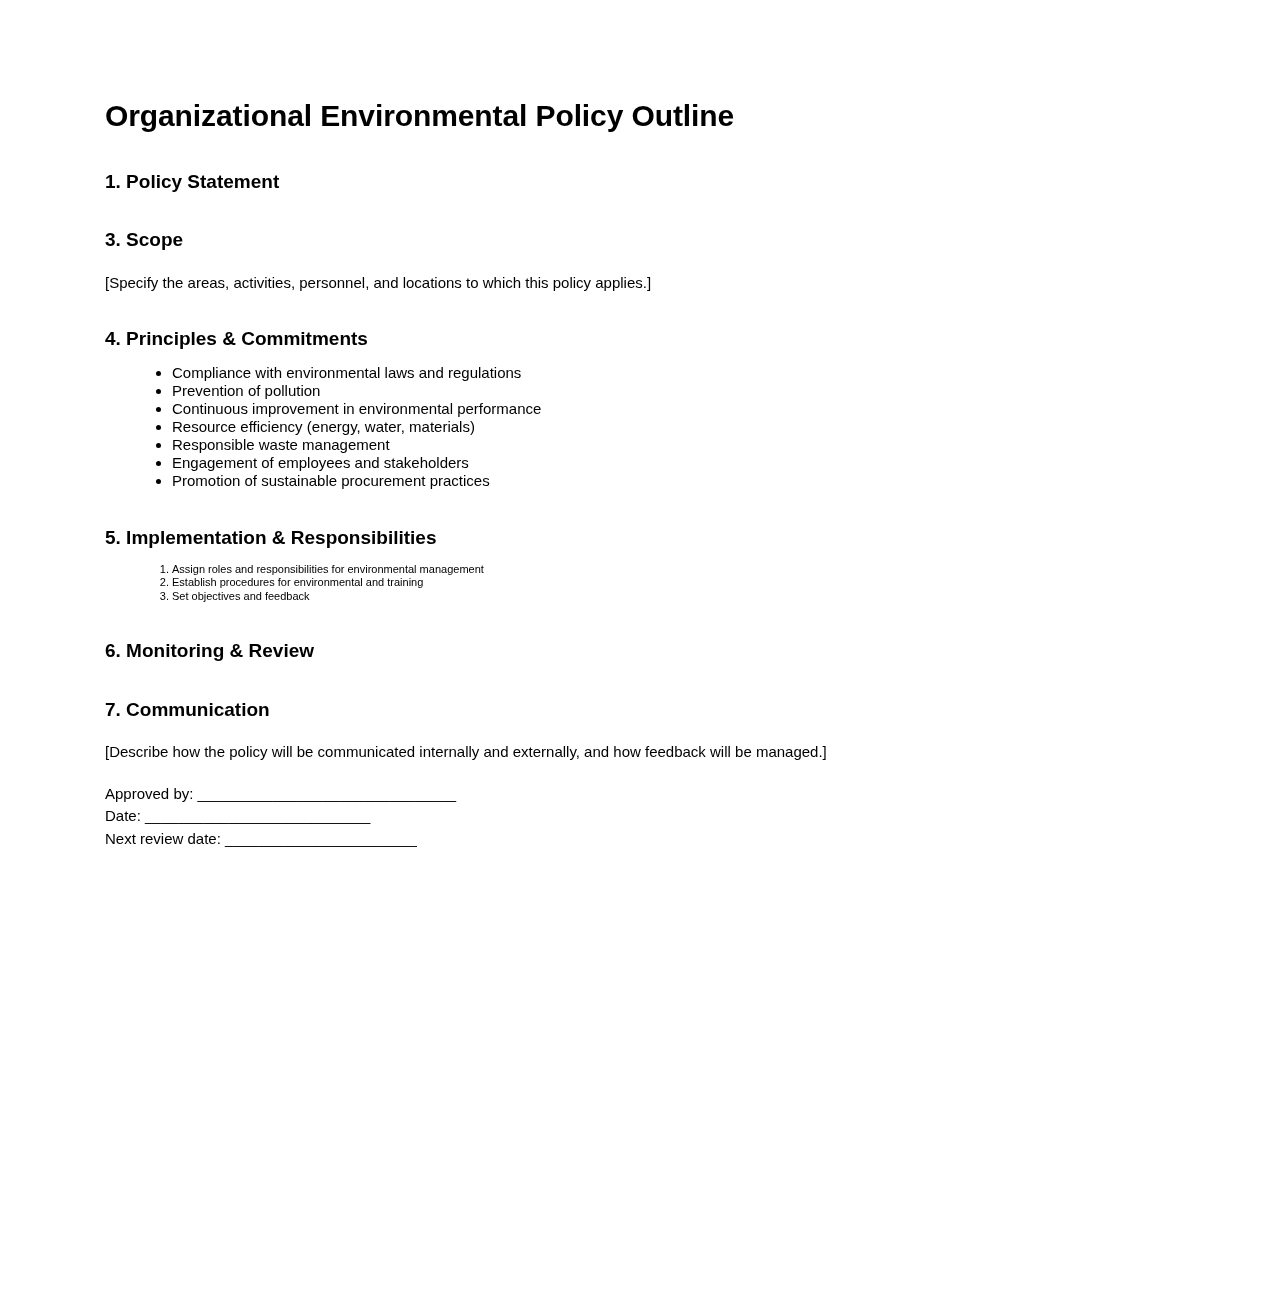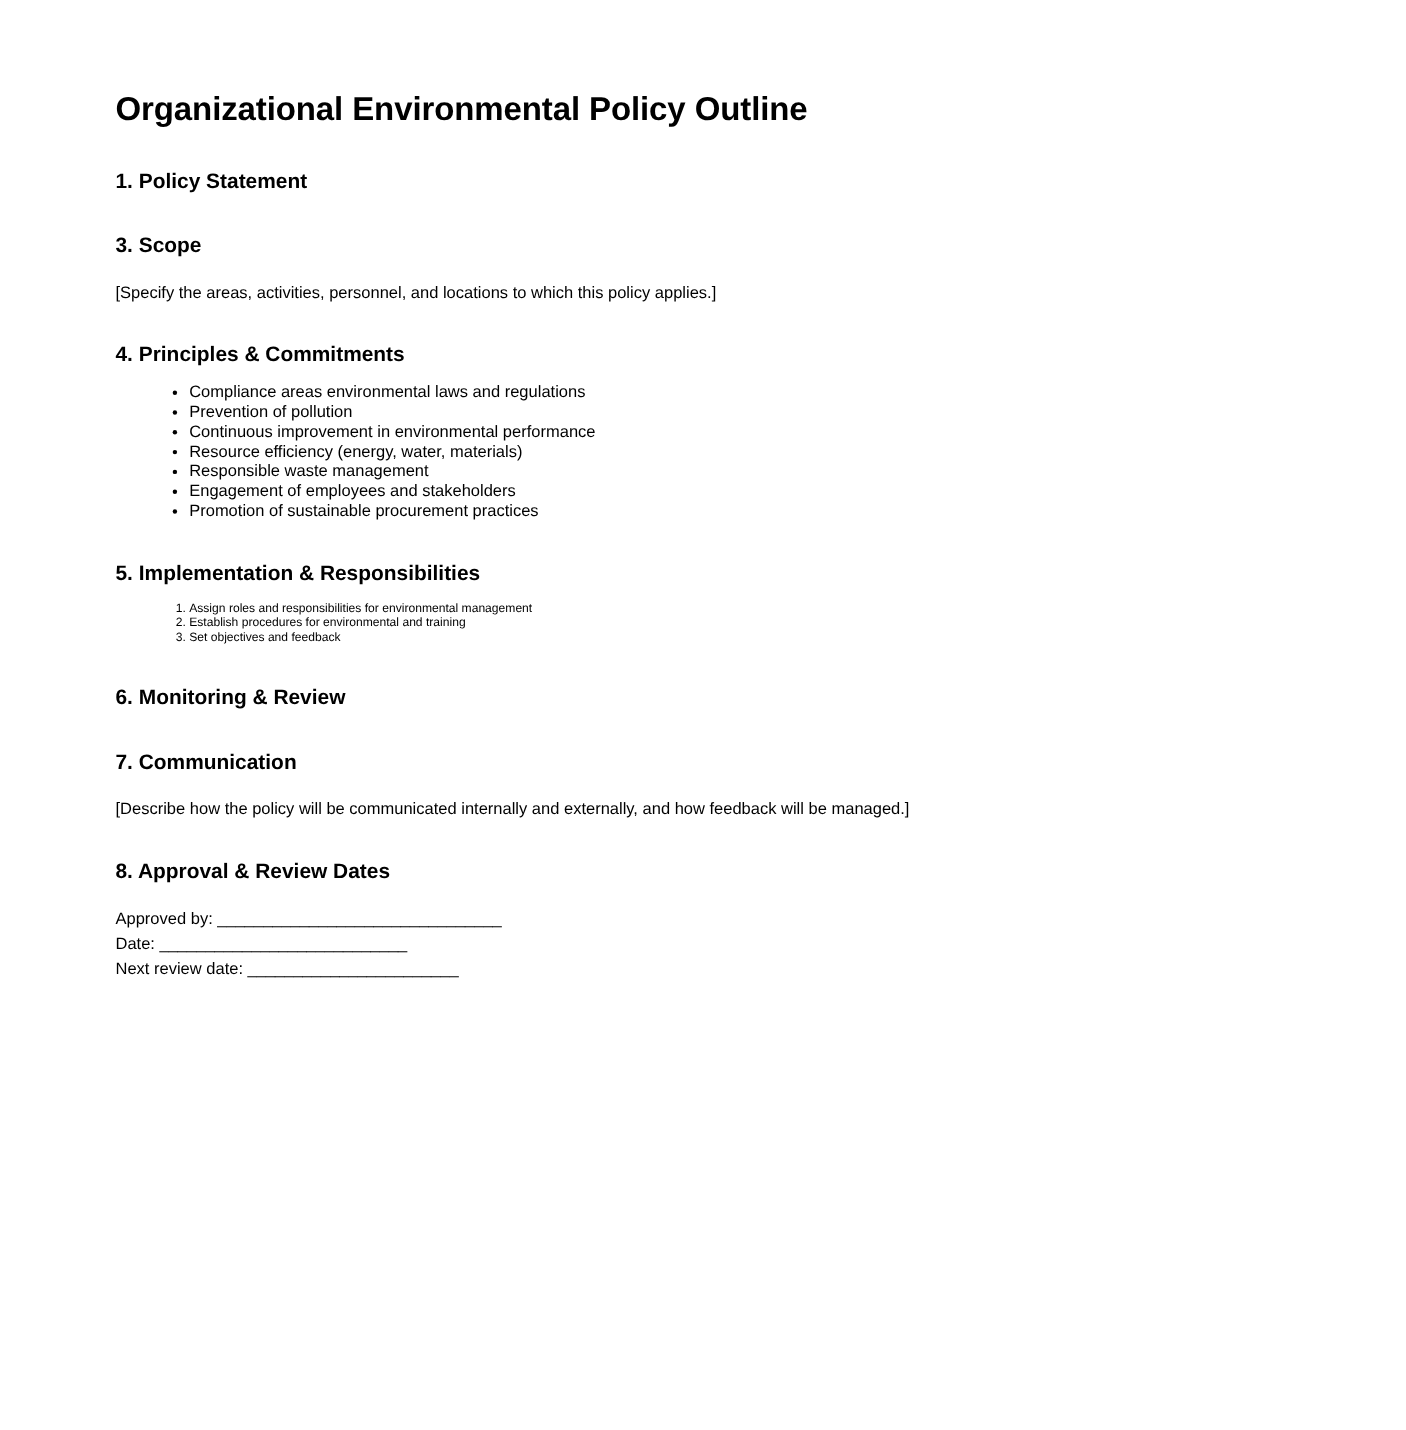--- a/index.html
+++ b/index.html
@@ -10,20 +10,21 @@
   body {
     width: 1278px;
     height: 1300px;
     font-family: "Liberation Sans", sans-serif;
     color: #000000;
     -webkit-font-smoothing: auto;
   }
   .page {
     padding: 62px 105px 0 105px;
     box-sizing: border-box;
+    margin-top: 16px;
   }
   h1.doc-title {
     font-size: 30px;
     font-weight: bold;
     line-height: 1.15;
     margin: 21px 0 0 0;
     letter-spacing: -0.1px;
   }
   h2.section-heading {
     font-size: 19px;
@@ -78,21 +79,21 @@
 
 
   <div class="section-block">
     <h2 class="section-heading">3. Scope</h2>
     <p class="body-text">[Specify the areas, activities, personnel, and locations to which this policy applies.]</p>
   </div>
 
   <div class="section-block">
     <h2 class="section-heading">4. Principles &amp; Commitments</h2>
     <ul class="bullet-list">
-      <li>Compliance areas environmental laws and regulations</li>
+      <li>Compliance with environmental laws and regulations</li>
       <li>Prevention of pollution</li>
       <li>Continuous improvement in environmental performance</li>
       <li>Resource efficiency (energy, water, materials)</li>
       <li>Responsible waste management</li>
       <li>Engagement of employees and stakeholders</li>
       <li>Promotion of sustainable procurement practices</li>
     </ul>
   </div>
 
   <div class="section-block">
@@ -107,19 +108,18 @@
   <div class="section-block">
     <h2 class="section-heading">6. Monitoring &amp; Review</h2>
   </div>
 
   <div class="section-block">
     <h2 class="section-heading">7. Communication</h2>
     <p class="body-text">[Describe how the policy will be communicated internally and externally, and how feedback will be managed.]</p>
   </div>
 
   <div class="section-block">
-    <h2 class="section-heading">8. Approval &amp; Review Dates</h2>
     <p class="signature-block">Approved by: _______________________________
 Date: ___________________________
 Next review date: _______________________</p>
   </div>
 
 </div>
 
 </body></html>

